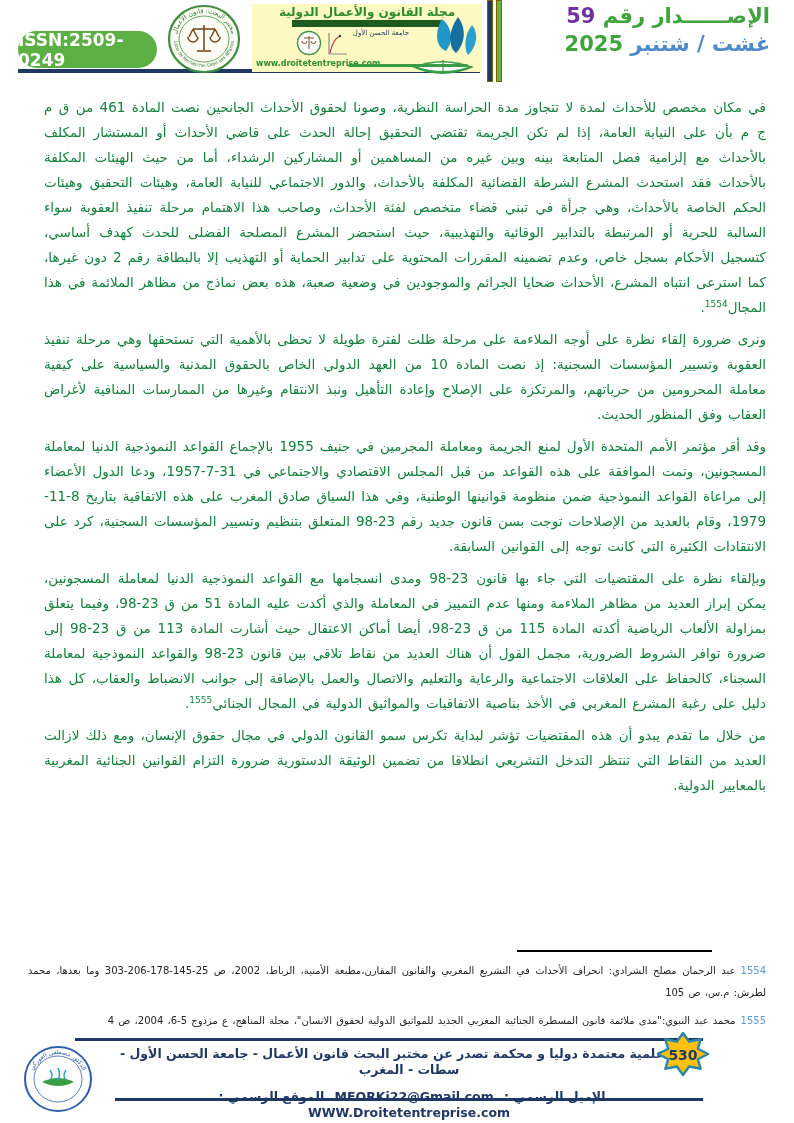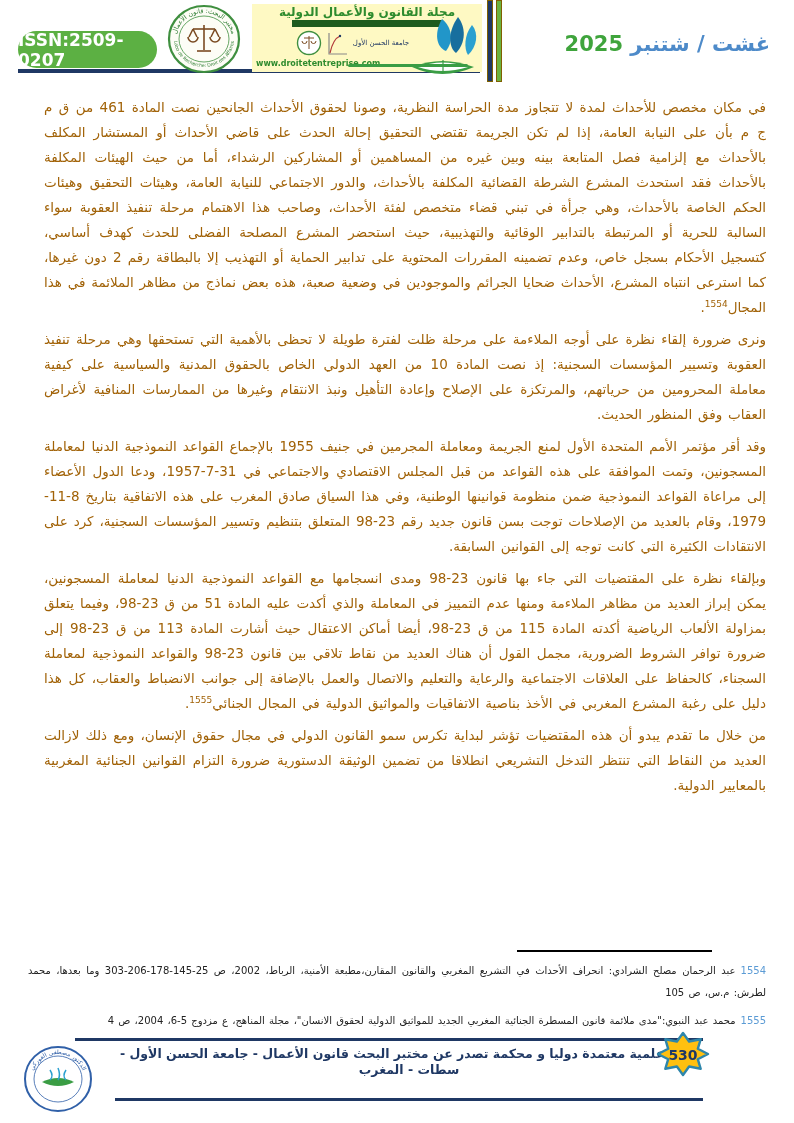--- a/index.html
+++ b/index.html
@@ -8,40 +8,40 @@
 
   
   .issn-pill{position:absolute;left:18px;top:31px;width:139px;height:37px;border-radius:19px;
     background:#5CB043;color:#fff;font-weight:bold;font-size:17px;display:flex;align-items:center;justify-content:center;}
   .header-rule{position:absolute;left:18px;top:69px;width:462px;height:4px;background:#1F3864;}
   .lab-logo{position:absolute;left:166px;top:4px;}
   .journal-logo{position:absolute;left:252px;top:4px;width:230px;height:68px;background:#fef9c3;}
   .j-title{color:#2E8B2E;font-weight:bold;font-size:12px;text-align:center;direction:rtl;line-height:14px;margin-top:1px;}
   .j-band{width:150px;height:7px;background:#1E5B1E;margin:1px auto 2px auto;}
   .j-mid{position:relative;height:30px;}
-  .j-univ{position:absolute;left:98px;top:10px;color:#1F3864;font-size:7px;direction:rtl;text-align:center;width:62px;}
+  .j-univ{position:absolute;left:98px;top:0;color:#1F3864;font-size:7px;direction:rtl;text-align:center;width:62px;}
   .j-stamp{position:absolute;left:44px;top:1px;}
   .j-chart{position:absolute;left:74px;top:2px;}
   .j-art{position:absolute;left:152px;top:-14px;}
   .j-site{position:absolute;left:4px;top:55px;color:#2E8B2E;font-weight:bold;font-size:8px;}
   .j-swoosh{position:absolute;left:96px;top:60px;width:120px;height:3px;background:#3A9D44;border-radius:2px;}
   .vbar{position:absolute;top:0;height:82px;width:6px;border:1px solid #7F6000;}
   .vbar.navy{left:487px;background:#1F3864;}
   .vbar.green{left:496px;background:#6CB33F;}
   .issue-block{position:absolute;left:505px;top:0;width:289px;height:82px;}
   .issue-line{position:absolute;right:24px;top:4px;direction:rtl;font-size:21px;font-weight:bold;white-space:nowrap;}
   .issue-line .lbl{color:#3FA43C;}
   .issue-line .num{color:#7030A0;}
   .date-line{position:absolute;right:24px;top:32px;direction:rtl;font-size:21px;font-weight:bold;white-space:nowrap;}
   .date-line .lbl{color:#4D8AC9;}
   .date-line .num{color:#3FA43C;}
 
   
   .article{position:absolute;left:28px;top:95px;width:738px;direction:rtl;}
-  .article p{margin:0 0 7px 16px;font-size:13.5px;line-height:25px;color:#a16207;
+  .article p{margin:0 0 7px 16px;font-size:13.5px;line-height:25px;color:#15803d;
     text-align:justify;word-spacing:1.5px;}
   .article sup{font-size:9px;line-height:0;}
 
   
   .fn-sep{position:absolute;left:517px;top:950px;width:195px;height:2px;background:#000;}
   .footnotes{position:absolute;left:28px;top:960px;width:738px;direction:rtl;}
   .footnotes .fn{font-size:10px;line-height:22px;color:#222;text-align:justify;margin:0 0 6px 0;word-spacing:1px;}
   .footnotes .fn-num{color:#5B9BD5;margin-left:5px;}
 
   
@@ -52,21 +52,21 @@
   .footer-line1{font-size:12.5px;direction:rtl;line-height:16px;}
   .footer-line2{font-size:12.5px;direction:rtl;line-height:16px;margin-top:11px;}
   .footer-line2 .sep{padding:0 3px;}
   .page-badge{position:absolute;left:656px;top:1031px;}
 </style>
 </head>
 <body>
 
 <div class="page">
 
-  <div class="issn-pill">ISSN:2509-0207</div>
+  <div class="issn-pill">ISSN:2509-0249</div>
   <div class="header-rule"></div>
 
   <svg class="lab-logo" width="76" height="70" viewBox="0 0 76 70">
     <ellipse cx="38" cy="35" rx="35" ry="33" fill="#FDFDF6" stroke="#3F8F3F" stroke-width="2.2"></ellipse>
     <ellipse cx="38" cy="35" rx="25" ry="23" fill="none" stroke="#3F8F3F" stroke-width="0.8"></ellipse>
     <defs>
       <path id="labArcTop" d="M 10 35 A 28 26 0 0 1 66 35" fill="none"></path>
       <path id="labArcBot" d="M 8 35 A 30 28 0 0 0 68 35" fill="none"></path>
     </defs>
     <text font-size="6.5" fill="#2E7D32">
@@ -117,20 +117,24 @@
       </svg>
     </div>
     <div class="j-site">www.droitetentreprise.com</div>
     <div class="j-swoosh"></div>
   </div>
 
   <div class="vbar navy"></div>
   <div class="vbar green"></div>
   <div class="issue-block">
 
+    <div class="issue-line">
+      <span class="lbl">الإصــــــدار رقم</span>
+      <span class="num">59</span>
+    </div>
     <div class="date-line">
       <span class="lbl">غشت / شتنبر</span>
       <span class="num">2025</span>
     </div>
   </div>
 
   <main class="article" id="article">
       <p>في مكان مخصص للأحداث لمدة لا تتجاوز مدة الحراسة النظرية، وصونا لحقوق الأحداث الجانحين نصت المادة 461 من ق م ج م بأن على النيابة العامة، إذا لم تكن الجريمة تقتضي التحقيق إحالة الحدث على قاضي الأحداث أو المستشار المكلف بالأحداث مع إلزامية فصل المتابعة بينه وبين غيره من المساهمين أو المشاركين الرشداء، أما من حيث الهيئات المكلفة بالأحداث فقد استحدث المشرع الشرطة القضائية المكلفة بالأحداث، والدور الاجتماعي للنيابة العامة، وهيئات التحقيق وهيئات الحكم الخاصة بالأحداث،  وهي جرأة في تبني قضاء متخصص لفئة الأحداث، وصاحب هذا الاهتمام مرحلة تنفيذ العقوبة سواء السالبة للحرية أو المرتبطة بالتدابير الوقائية والتهذيبية، حيث استحضر المشرع المصلحة الفضلى للحدث كهدف أساسي، كتسجيل الأحكام بسجل خاص، وعدم تضمينه المقررات المحتوية على تدابير الحماية أو التهذيب إلا بالبطاقة رقم 2 دون غيرها، كما استرعى انتباه المشرع، الأحداث ضحايا الجرائم والموجودين في وضعية صعبة، هذه بعض نماذج من مظاهر الملائمة في هذا المجال<sup>1554</sup>.</p>
       <p>ونرى ضرورة إلقاء نظرة على  أوجه الملاءمة على مرحلة ظلت لفترة طويلة لا تحظى بالأهمية التي تستحقها وهي مرحلة تنفيذ العقوبة وتسيير المؤسسات السجنية: إذ نصت المادة 10 من العهد الدولي الخاص بالحقوق المدنية والسياسية على كيفية معاملة المحرومين من حرياتهم، والمرتكزة على الإصلاح وإعادة التأهيل ونبذ الانتقام وغيرها من الممارسات المنافية لأغراض العقاب وفق المنظور الحديث.</p>
       <p>وقد أقر مؤتمر الأمم المتحدة الأول لمنع الجريمة ومعاملة المجرمين في جنيف 1955 بالإجماع القواعد النموذجية الدنيا لمعاملة المسجونين، وتمت الموافقة على هذه القواعد من قبل المجلس الاقتصادي والاجتماعي في 31-7-1957، ودعا الدول الأعضاء إلى مراعاة القواعد النموذجية ضمن منظومة قوانينها الوطنية، وفي هذا السياق صادق المغرب على هذه الاتفاقية بتاريخ 8-11-1979، وقام بالعديد من الإصلاحات توجت بسن قانون جديد رقم 23-98 المتعلق بتنظيم وتسيير المؤسسات السجنية، كرد على الانتقادات الكثيرة التي كانت توجه إلى القوانين السابقة.</p>
@@ -157,20 +161,23 @@
       <textPath href="#sealArc" startOffset="50%" text-anchor="middle">الدكتور مصطفى الفوركي</textPath>
     </text>
     <g>
       <path d="M32 38 Q48 30 64 38 Q48 46 32 38 Z" fill="#3A9D44"></path>
       <path d="M40 26 q4 6 0 10 M48 24 q3 7 0 12 M56 26 q-4 6 0 10" stroke="#2AA0D0" stroke-width="1.5" fill="none"></path>
     </g>
   </svg>
 
   <div class="footer-text">
     <div class="footer-line1">مجلة علمية معتمدة  دوليا و محكمة تصدر عن مختبر البحث قانون الأعمال - جامعة الحسن الأول - سطات - المغرب</div>
+    <div class="footer-line2">
+      <span>الإميل الرسمي :</span><span class="sep"> </span><span>MFORKi22@Gmail.com</span><span class="sep"> </span><span>الموقع الرسمي :</span><span class="sep"> </span><span>WWW.Droitetentreprise.com</span>
+    </div>
   </div>
 
   <svg class="page-badge" width="54" height="47" viewBox="0 0 54 47">
     <polygon points="52,23 41.8,17.8 44.7,8.2 33.1,10.5 27,2 20.9,10.5 9.3,8.2 12.2,17.8 2,23 12.2,28.2 9.3,37.8 20.9,35.5 27,44 33.1,35.5 44.7,37.8 41.8,28.2" fill="#FFC010" stroke="#2E86AB" stroke-width="2.4" stroke-linejoin="round"></polygon>
     <text x="27" y="28.5" text-anchor="middle" font-size="14" font-weight="bold" fill="#1F3864">530</text>
   </svg>
 
 </div>
 
 </body></html>

